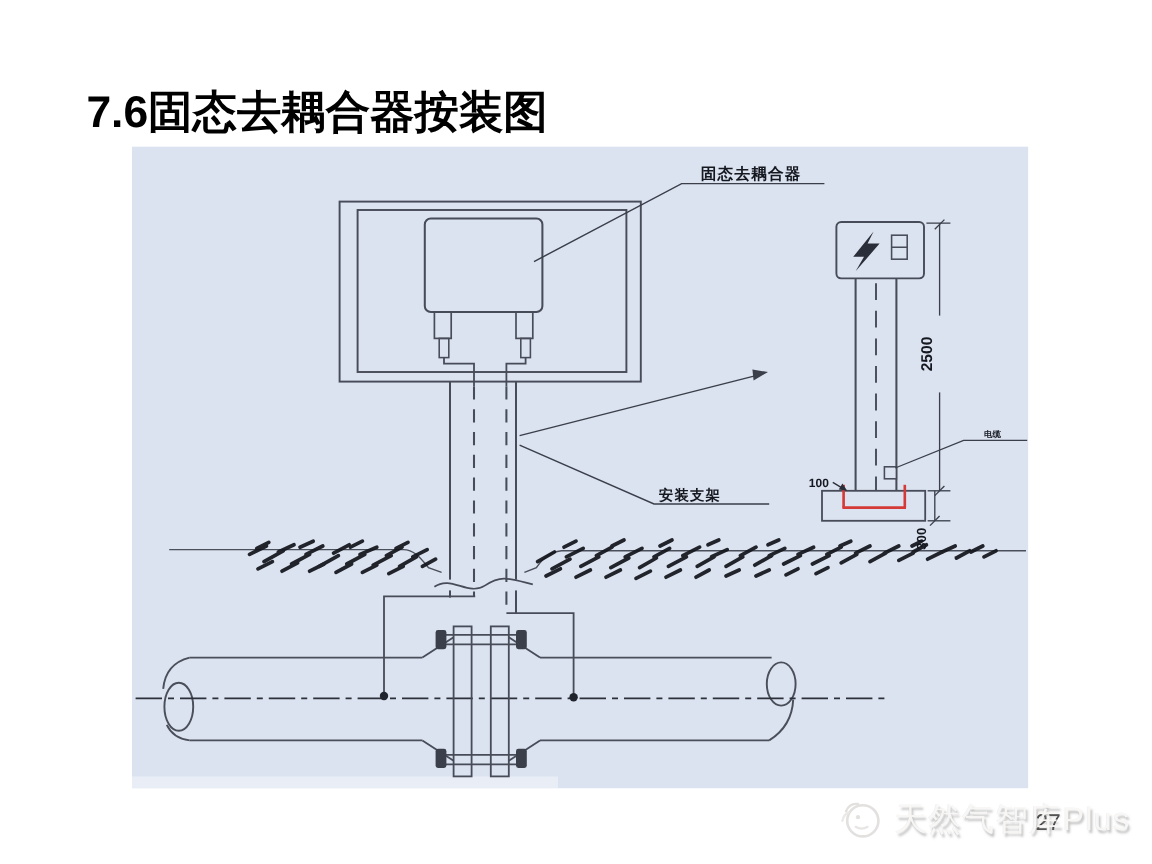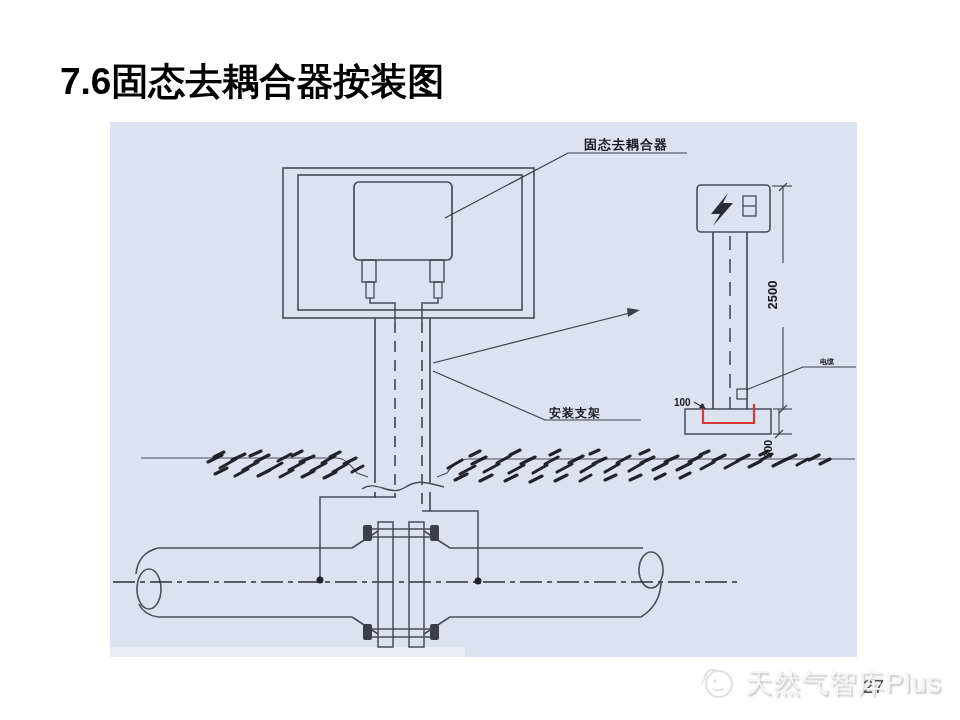--- a/index.html
+++ b/index.html
@@ -1,18 +1,18 @@
 <!DOCTYPE html>
 <html><head>
 <meta charset="utf-8">
 <style>
   html,body{margin:0;padding:0;background:#888;}
   .slide{position:relative;width:960px;height:720px;background:#ffffff;overflow:hidden;
          font-family:"Liberation Sans","DejaVu Sans",sans-serif;}
-  .slide-title{position:absolute;left:56px;top:58px;margin:4px;font-size:37px;line-height:1.1;
+  .slide-title{position:absolute;left:56px;top:58px;margin:16px;font-size:37px;line-height:1.1;
          font-weight:bold;color:#000;letter-spacing:0px;white-space:nowrap;}
   .diagram-wrap{position:absolute;left:110px;top:122px;width:747px;height:535px;border-radius:13px;}
   svg text{font-family:"Liberation Sans","DejaVu Sans",sans-serif;fill:#15181f;}
   .cad-label{font-size:13px;font-weight:bold;letter-spacing:1px;}
   .cad-label-sm{font-size:12px;font-weight:bold;letter-spacing:1px;}
   .dim-text{font-size:13px;font-weight:600;}
   .dim-text-sm{font-size:11px;font-weight:600;}
   .dim-text-xs{font-size:10px;font-weight:600;}
   .tiny-label{font-size:7px;font-weight:bold;}
   .footer-area{position:absolute;right:18px;bottom:14px;height:46px;display:flex;}

